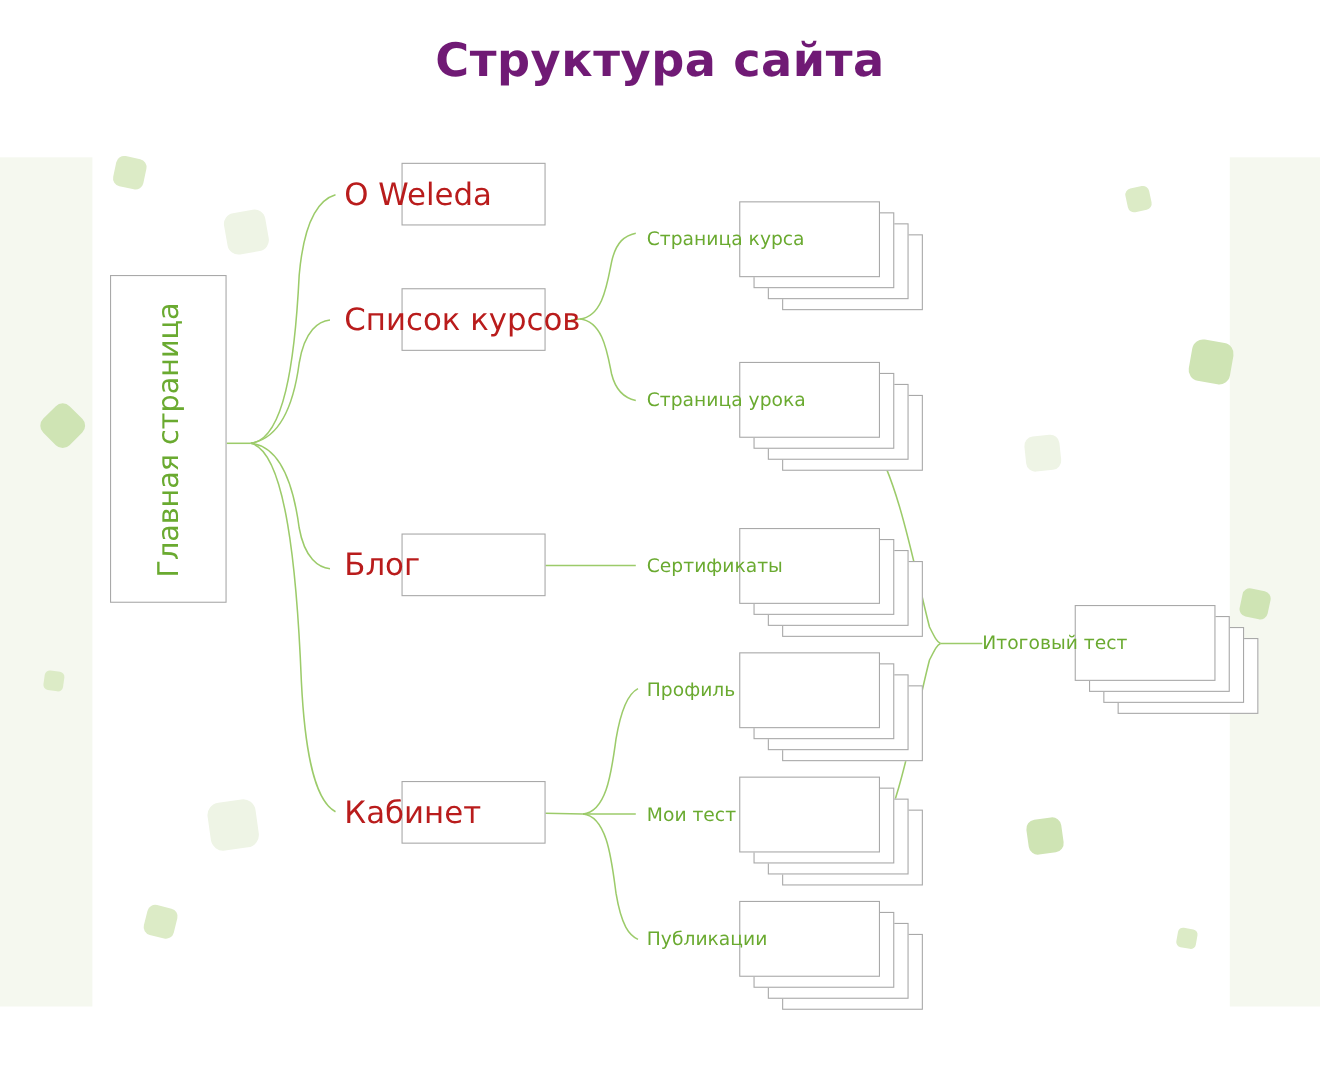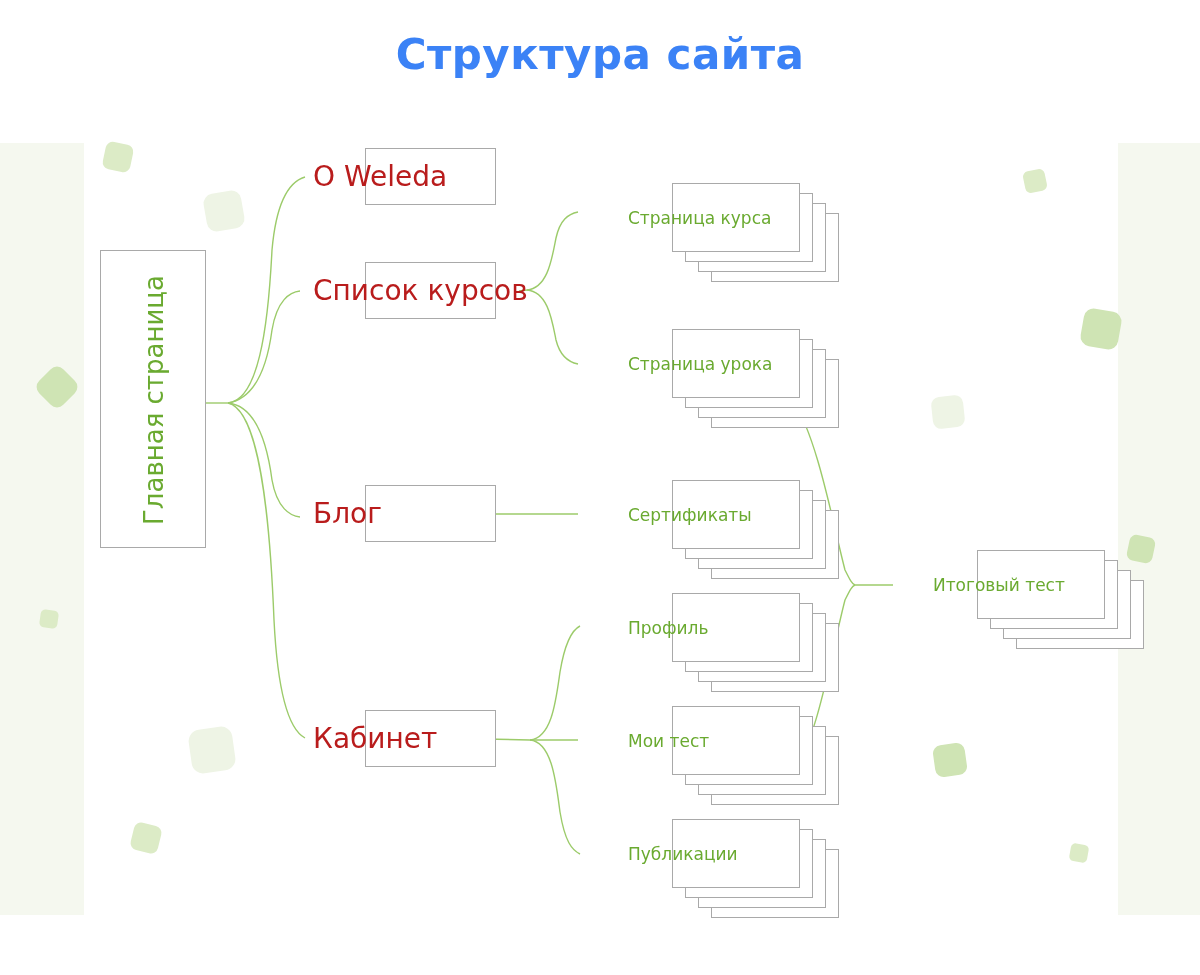--- a/index.html
+++ b/index.html
@@ -17,21 +17,21 @@
 
   
   .sq{position:absolute;border-radius:26%;}
 
   
   #wires{position:absolute;left:0;top:0;width:1200px;height:975px;}
 
   
   #title{
     position:absolute;left:0;top:30px;width:1200px;text-align:center;
-    font-size:42px;font-weight:bold;color:#3b82f6;letter-spacing:.5px;
+    font-size:42px;font-weight:bold;color:#701a75;letter-spacing:.5px;
   }
 
   
   #root-node{
     position:absolute;left:100px;top:250px;width:106px;height:298px;
     border:1px solid #a9a9a9;background:#fff;box-sizing:border-box;
   }
   #root-label{
     position:absolute;left:0;top:0;width:298px;height:106px;
     transform:rotate(-90deg);transform-origin:0 0;
@@ -58,21 +58,21 @@
   .l2 .card{
     position:absolute;border:1px solid #a9a9a9;background:#fff;box-sizing:border-box;
     width:128px;height:69px;
   }
   .l2 .card.c4{left:39px;top:30px;}
   .l2 .card.c3{left:26px;top:20px;}
   .l2 .card.c2{left:13px;top:10px;}
   .l2 .card.c1{left:0px;top:0px;}
   .l2 .lbl{
     position:absolute;left:0;top:0;height:69px;display:flex;align-items:center;
-    color:#6aaa30;font-size:17px;white-space:nowrap;margin-left:40px;
+    color:#6aaa30;font-size:17px;white-space:nowrap;
   }
 </style>
 </head>
 <body>
 
 <div id="canvas">
 
   <div class="band left"></div>
   <div class="band right"></div>
 

